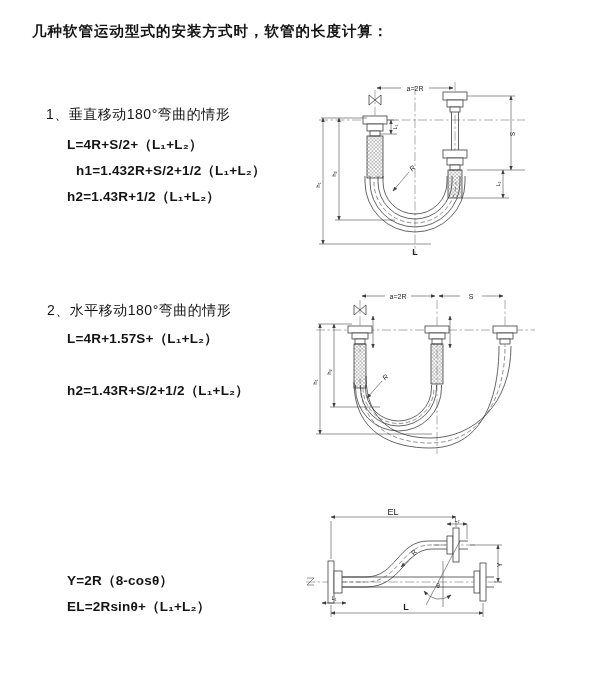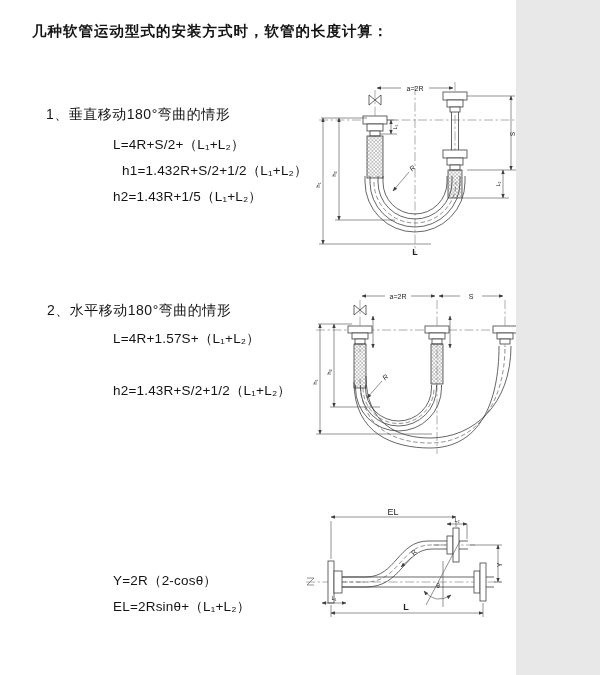--- a/index.html
+++ b/index.html
@@ -1,21 +1,21 @@
 <!DOCTYPE html>
 <html><head>
 <meta charset="utf-8">
 <style>
   html,body{margin:0;padding:0;background:#e8e8e8;}
-  .page{position:relative;width:516px;height:675px;background:#ffffff;overflow:hidden;
+  .page{position:relative;width:600px;height:675px;background:#ffffff;overflow:hidden;
         font-family:"Liberation Sans","DejaVu Sans",sans-serif;color:#141414;}
   .abs{position:absolute;white-space:nowrap;}
   .title{font-size:14.5px;font-weight:bold;letter-spacing:1px;}
   .heading{font-size:14px;font-weight:normal;letter-spacing:0.5px;}
-  .formula{font-size:13.5px;font-weight:normal;letter-spacing:0.2px;margin-left:46px;}
+  .formula{font-size:13.5px;font-weight:bold;letter-spacing:0.2px;}
   svg{position:absolute;overflow:visible;}
   svg .ln{stroke:#3f3f3f;stroke-width:0.8;fill:none;}
   svg .thin{stroke:#4a4a4a;stroke-width:0.6;fill:none;}
   svg .cl{stroke:#6a6a6a;stroke-width:0.55;fill:none;stroke-dasharray:9 2.5 2.5 2.5;}
   svg .dash{stroke:#4a4a4a;stroke-width:0.6;fill:none;stroke-dasharray:4.5 2.5;}
   svg .fl{fill:#ffffff;stroke:#3f3f3f;stroke-width:0.8;}
   svg .braid{fill:url(#hatch);stroke:#3f3f3f;stroke-width:0.8;}
   svg .dim{stroke:#4a4a4a;stroke-width:0.6;fill:none;}
   svg text{fill:#222;stroke:none;font-family:"Liberation Sans","DejaVu Sans",sans-serif;}
   .t7{font-size:7px;} .t65{font-size:6.5px;} .t6{font-size:6px;} .t55{font-size:5.5px;}
@@ -25,27 +25,27 @@
 </head>
 <body>
 
 <div class="page">
 
   <div class="abs title" style="left:32px;top:22px;">几种软管运动型式的安装方式时，软管的长度计算：</div>
 
   <div class="abs heading" style="left:46px;top:106px;">1、垂直移动180°弯曲的情形</div>
   <div class="abs formula" style="left:67px;top:136px;">L=4R+S/2+（L₁+L₂）</div>
   <div class="abs formula" style="left:76px;top:162px;">h1=1.432R+S/2+1/2（L₁+L₂）</div>
-  <div class="abs formula" style="left:67px;top:188px;">h2=1.43R+1/5（L₁+L₂）</div>
+  <div class="abs formula" style="left:67px;top:188px;">h2=1.43R+1/2（L₁+L₂）</div>
 
   <div class="abs heading" style="left:47px;top:302px;">2、水平移动180°弯曲的情形</div>
   <div class="abs formula" style="left:67px;top:330px;">L=4R+1.57S+（L₁+L₂）</div>
   <div class="abs formula" style="left:67px;top:382px;">h2=1.43R+S/2+1/2（L₁+L₂）</div>
 
-  <div class="abs formula" style="left:67px;top:572px;">Y=2R（2-cosθ）</div>
+  <div class="abs formula" style="left:67px;top:572px;">Y=2R（8-cosθ）</div>
   <div class="abs formula" style="left:67px;top:598px;">EL=2Rsinθ+（L₁+L₂）</div>
 
   <svg style="left:313px;top:70px;" width="270" height="190" viewBox="0 0 270 190">
     <defs>
       <marker id="arr" viewBox="0 0 10 10" refX="9" refY="5" markerWidth="8" markerHeight="8" orient="auto-start-reverse">
         <path d="M0,1.2 L10,5 L0,8.8 z" fill="#3f3f3f"></path>
       </marker>
       <pattern id="hatch" width="3.6" height="3.6" patternUnits="userSpaceOnUse">
         <path d="M0,3.6 L3.6,0 M0,0 L3.6,3.6" stroke="#8a8a8a" stroke-width="0.5"></path>
       </pattern>

